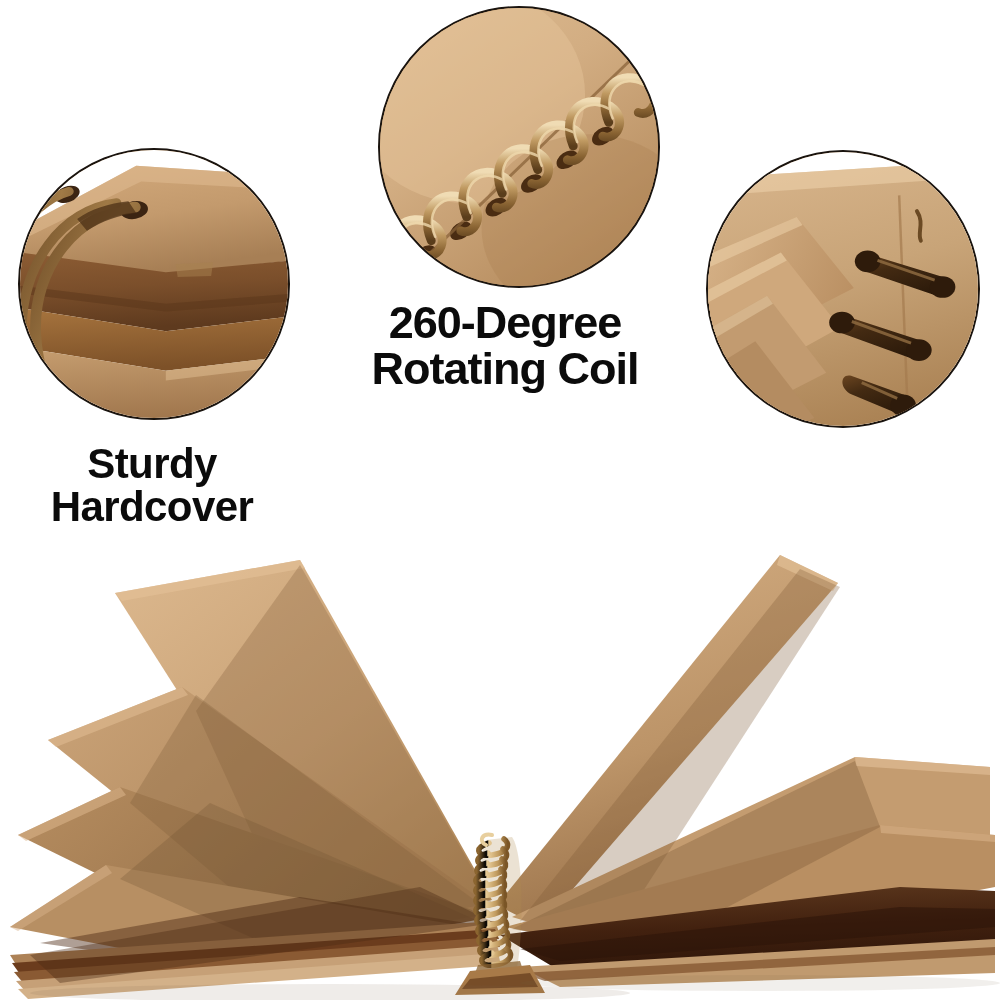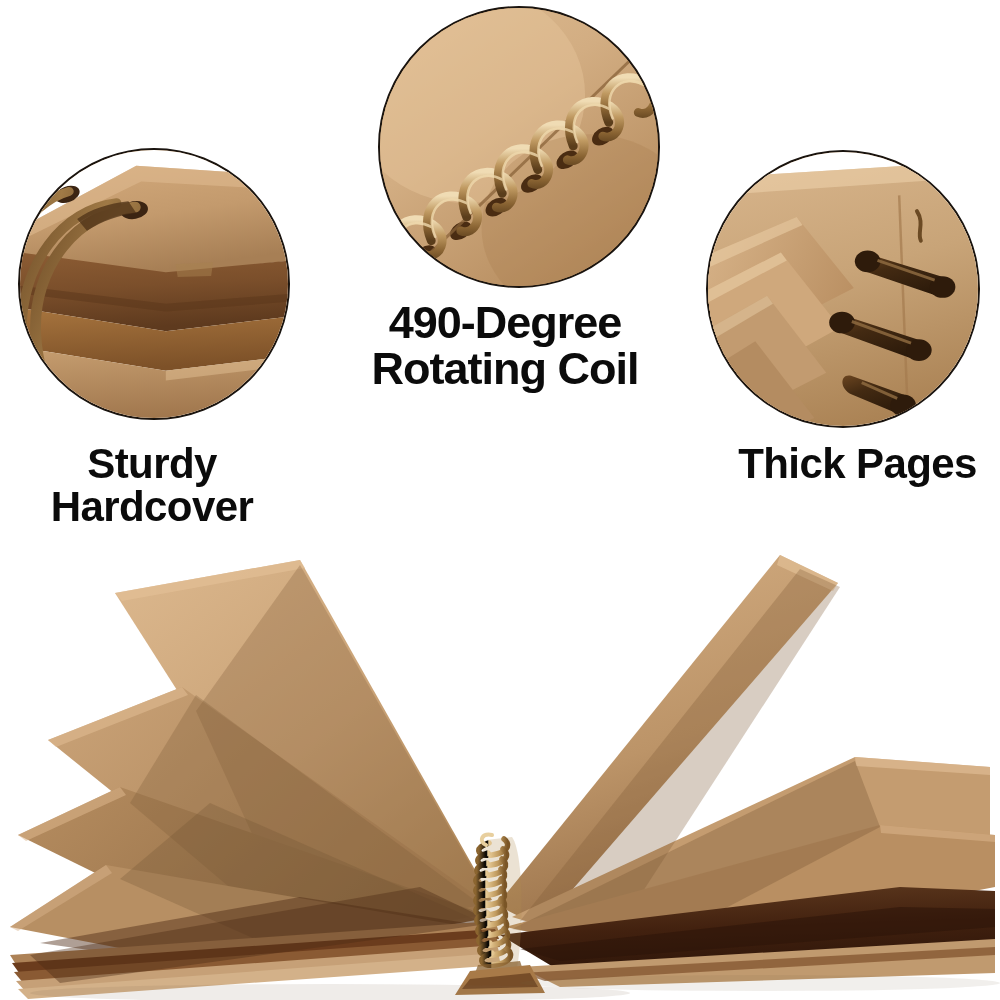--- a/index.html
+++ b/index.html
@@ -216,27 +216,26 @@
         <path d="M150 230 C 136 224, 134 242, 148 248 L196 268 C 212 274, 216 254, 200 248 Z" fill="url(#tpRing)"></path>
         <ellipse cx="200" cy="259" rx="13" ry="11" fill="#2e1b0b"></ellipse>
         <path d="M158 236 L194 252" stroke="#8d6a40" stroke-width="3" opacity="0.85" fill="none"></path>
 
         <path d="M214 62 C 222 74, 214 84, 218 92" stroke="#6b4a24" stroke-width="4" fill="none" stroke-linecap="round"></path>
       </g>
       <ellipse cx="139" cy="141" rx="150" ry="150" fill="none" stroke="#000" stroke-opacity="0.1" stroke-width="16"></ellipse>
     </svg>
   </div>
 
-  <div class="caption" id="cap-coil">490-Degree
+  <div class="caption" id="cap-coil">260-Degree
 Rotating Coil</div>
 
   <div class="caption" id="cap-hardcover">Sturdy
 Hardcover</div>
 
-  <div class="caption" id="cap-pages">Thick Pages</div>
 
   <div id="hero">
     <svg viewBox="0 0 1000 465" preserveAspectRatio="none">
       <defs>
         <linearGradient id="pgA" x1="0.1" y1="0" x2="0.9" y2="1">
           <stop offset="0" stop-color="#d7b085"></stop>
           <stop offset="0.5" stop-color="#c79f72"></stop>
           <stop offset="1" stop-color="#b08css"></stop>
         </linearGradient>
         <linearGradient id="pgLight" x1="0" y1="0" x2="0.8" y2="1">

